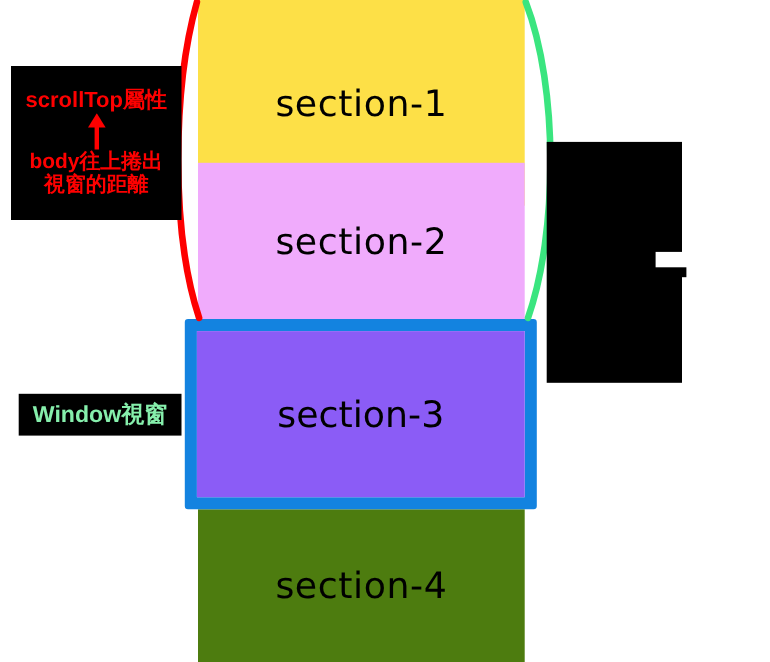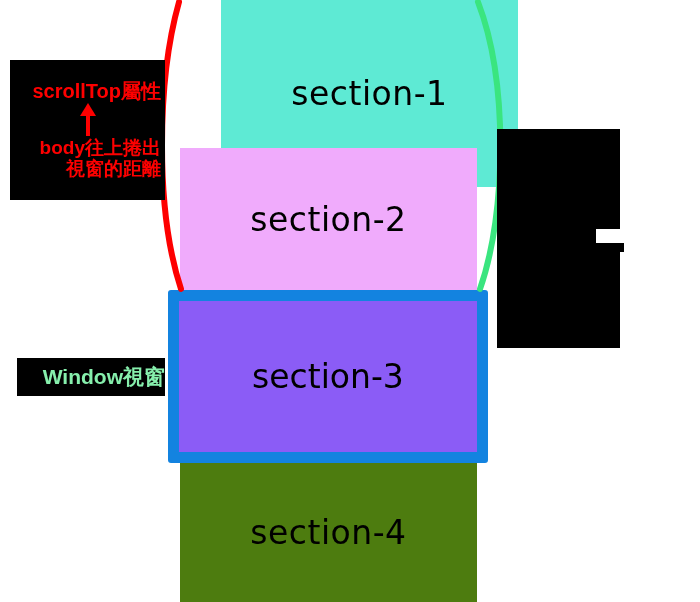--- a/index.html
+++ b/index.html
@@ -26,21 +26,21 @@
     display: flex;
     align-items: center;
     justify-content: center;
     box-sizing: border-box;
     color: #000000;
     font-size: 33px;
     font-family: "DejaVu Sans", sans-serif;
     letter-spacing: 0.5px;
     white-space: nowrap;
   }
-  #section-1 { top: 0px;   height: 187px; background: #5eead4; margin-left: 41px; }
+  #section-1 { top: 0px;   height: 187px; background: #fde047; }
   #section-2 { top: 148px; height: 142px; background: #f0abfc; }
   #section-4 { top: 463px; height: 139px; background: #4d7c0f; }
 
   
   #window-frame {
     position: absolute;
     left: 168px;
     top: 290px;
     width: 320px;
     height: 173px;
@@ -77,21 +77,21 @@
     pointer-events: none;
   }
 
   
   .callout {
     position: absolute;
     background: #000000;
     box-sizing: border-box;
     display: flex;
     flex-direction: column;
-    align-items: flex-end;
+    align-items: center;
     justify-content: center;
   }
 
   #callout-scrolltop {
     left: 10px;
     top: 60px;
     width: 155px;
     height: 140px;
     padding: 6px 4px;
   }

